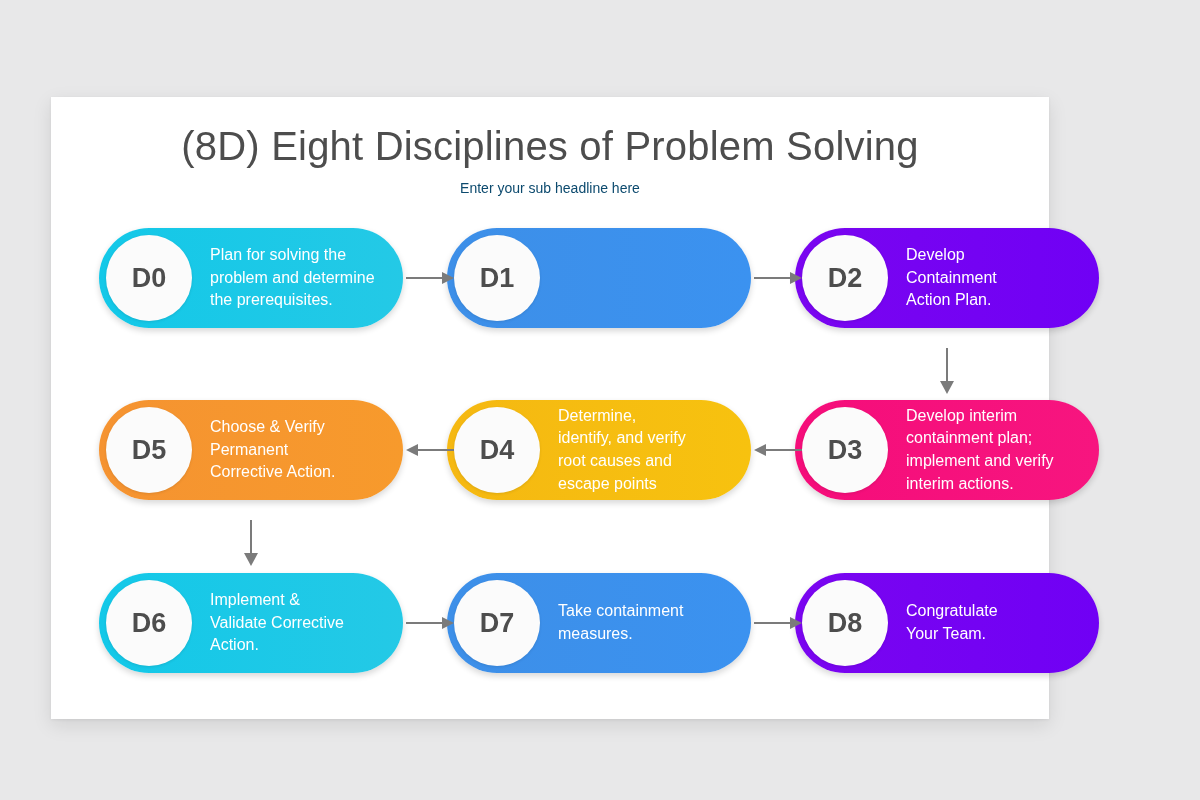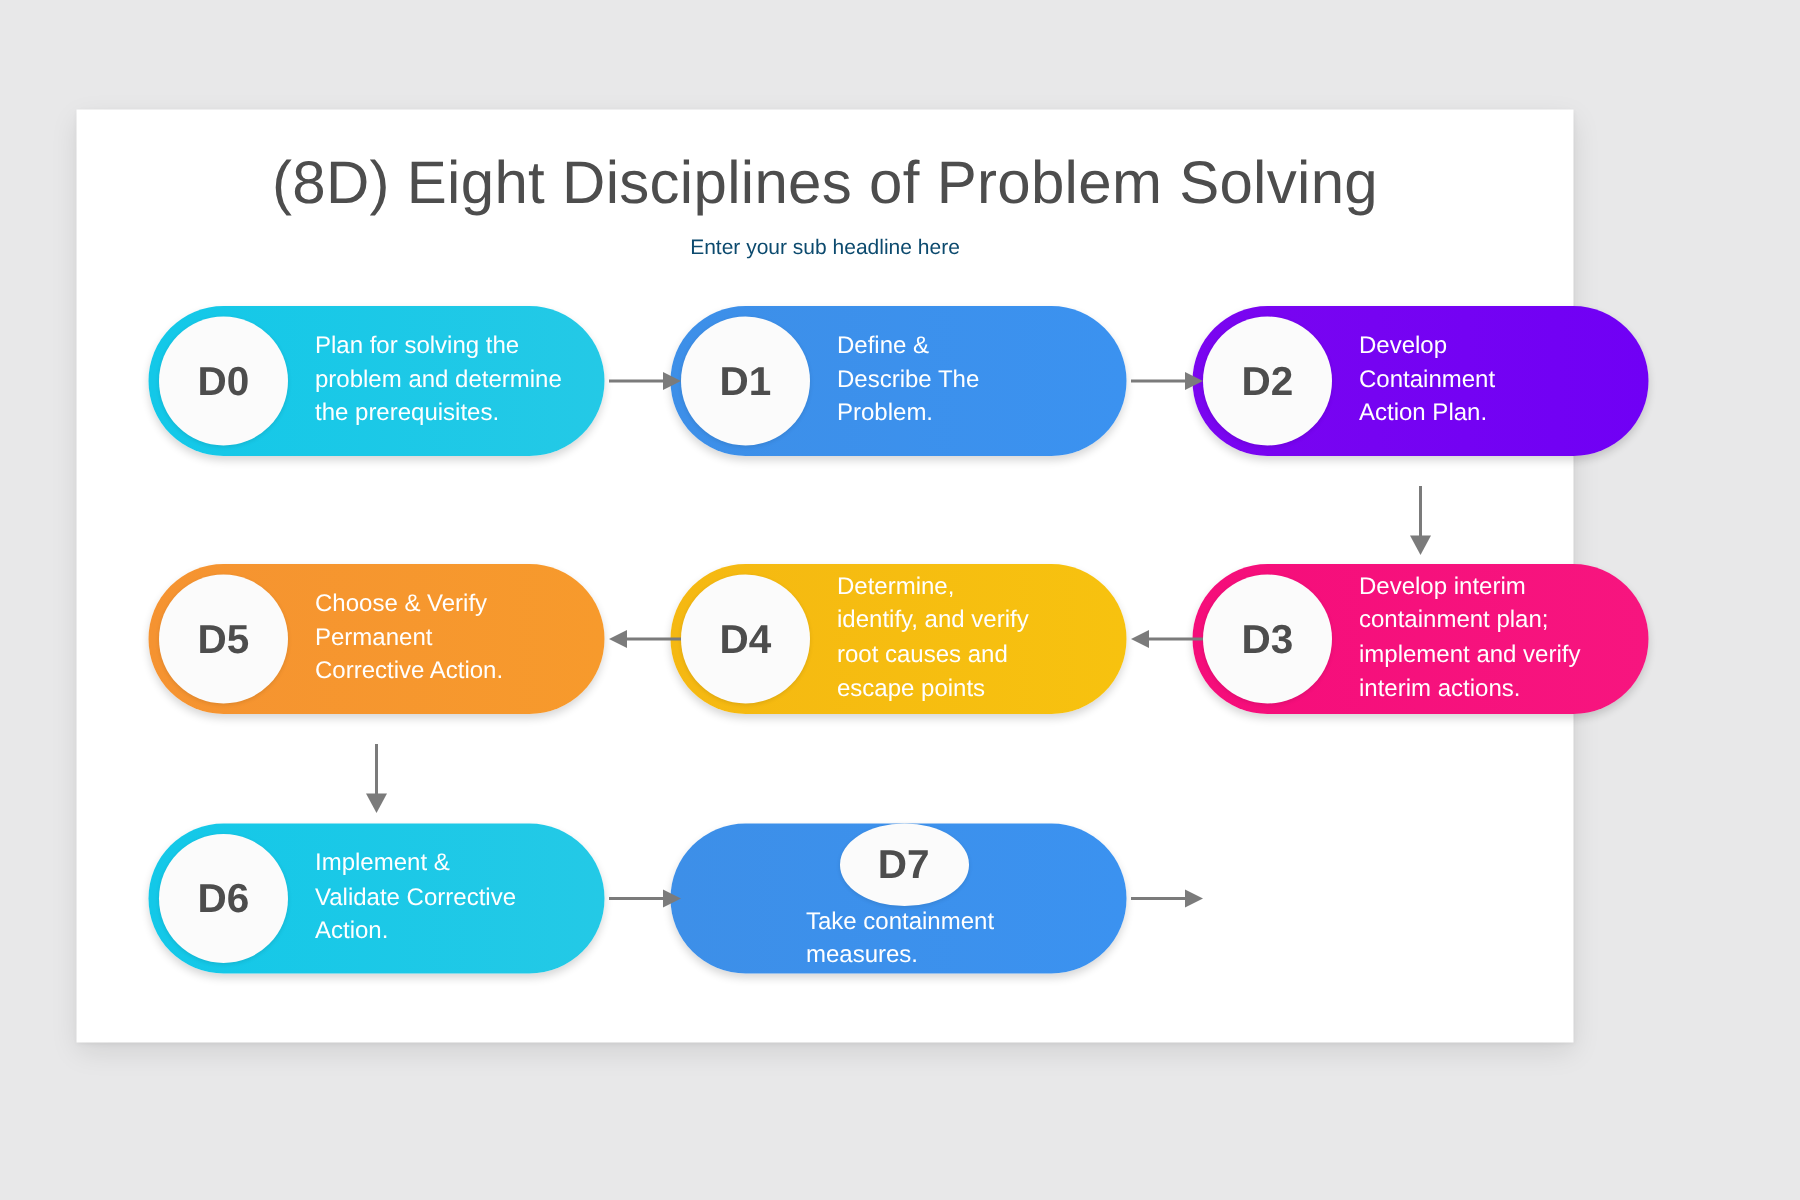--- a/index.html
+++ b/index.html
@@ -4,21 +4,21 @@
 <style>
   * { box-sizing: border-box; margin: 0; padding: 0; }
   html, body {
     width: 1200px; height: 800px;
     background: #e8e8e9;
     font-family: "Liberation Sans", sans-serif;
     overflow: hidden;
   }
   #slide {
     position: absolute;
-    left: 51px; top: 73px;
+    left: 51px; top: 97px;
     width: 998px; height: 622px;
     background: #ffffff;
     box-shadow: 0 6px 18px rgba(0,0,0,0.10), 0 1px 3px rgba(0,0,0,0.06);
   }
   #title {
     position: absolute; left: 0; top: 27px; width: 100%;
     text-align: center;
     font-size: 40px; font-weight: 400; color: #4d4d4d;
     letter-spacing: 0.2px;
   }
@@ -109,23 +109,20 @@
   <div id="subtitle">Enter your sub headline here</div>
 
   <div class="pill row1 col1" style="background: linear-gradient(90deg, rgb(19, 200, 232), rgb(36, 201, 230));">
     <div class="badge">D0</div>
     <div class="ptext">Plan for solving the
 problem and determine
 the prerequisites.</div>
   </div>
   <div class="pill row1 col2" style="background: linear-gradient(90deg, rgb(61, 143, 232), rgb(59, 146, 240));">
     <div class="badge">D1</div>
-    <div class="ptext">Define &amp;
-Describe The
-Problem.</div>
   </div>
   <div class="pill row1 col3" style="background: linear-gradient(90deg, rgb(122, 5, 240), rgb(112, 0, 245));">
     <div class="badge">D2</div>
     <div class="ptext">Develop
 Containment
 Action Plan.</div>
   </div>
 
   <div class="pill row2 col1" style="background: linear-gradient(90deg, rgb(245, 147, 49), rgb(247, 154, 44));">
     <div class="badge">D5</div>
@@ -147,25 +144,30 @@
 implement and verify
 interim actions.</div>
   </div>
 
   <div class="pill row3 col1" style="background: linear-gradient(90deg, rgb(19, 200, 232), rgb(36, 201, 230));">
     <div class="badge">D6</div>
     <div class="ptext">Implement &amp;
 Validate Corrective
 Action.</div>
   </div>
-  <div class="pill row3 col2" style="background: linear-gradient(90deg, rgb(61, 143, 232), rgb(59, 146, 240)); flex-direction: column;">
+  <div class="pill row3 col2" style="background: linear-gradient(90deg, rgb(61, 143, 232), rgb(59, 146, 240));">
     <div class="badge">D7</div>
     <div class="ptext">Take containment
 measures.</div>
   </div>
+  <div class="pill row3 col3" style="background: linear-gradient(90deg, rgb(122, 5, 240), rgb(112, 0, 245));">
+    <div class="badge">D8</div>
+    <div class="ptext">Congratulate
+Your Team.</div>
+  </div>
 
   <div class="arrow-h right ar-01">
     <div class="shaft"></div>
     <div class="head"></div>
   </div>
   <div class="arrow-h right ar-12">
     <div class="shaft"></div>
     <div class="head"></div>
   </div>
   <div class="arrow-v ar-23">

